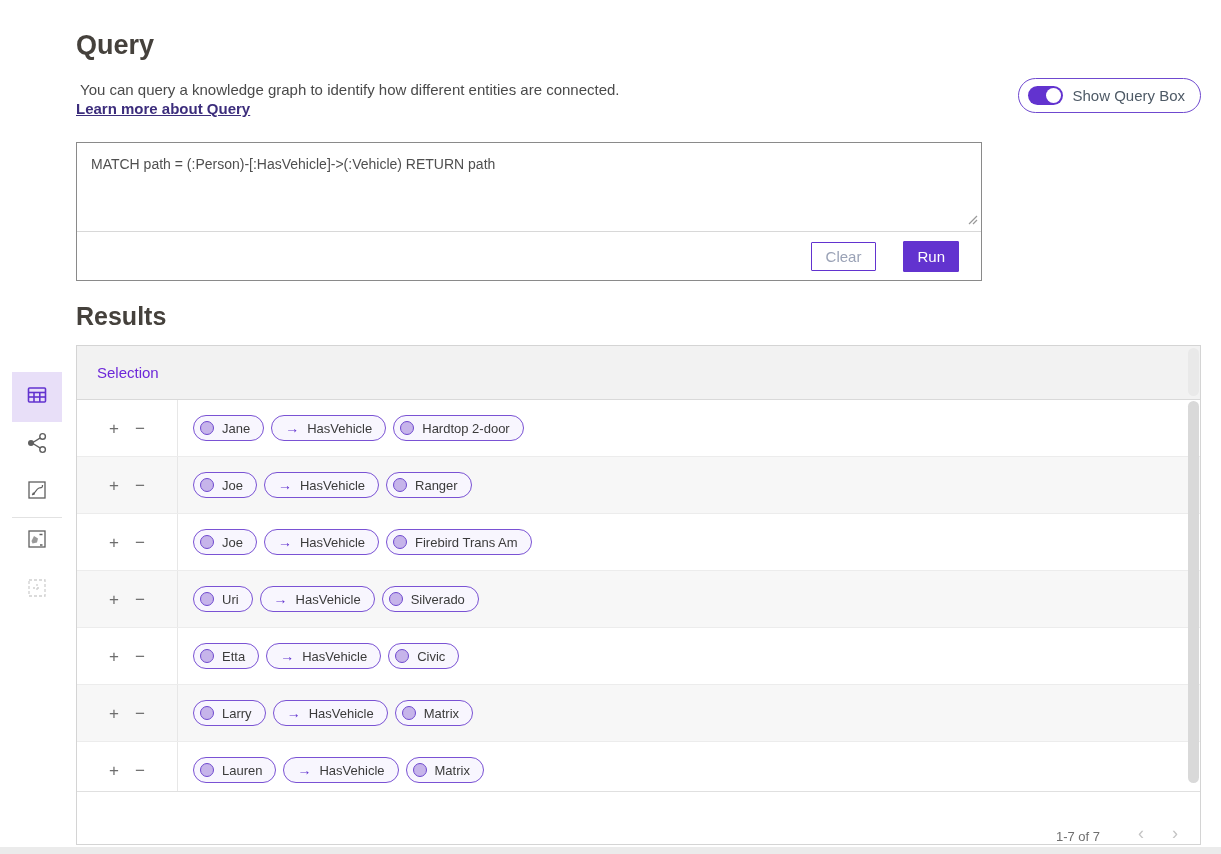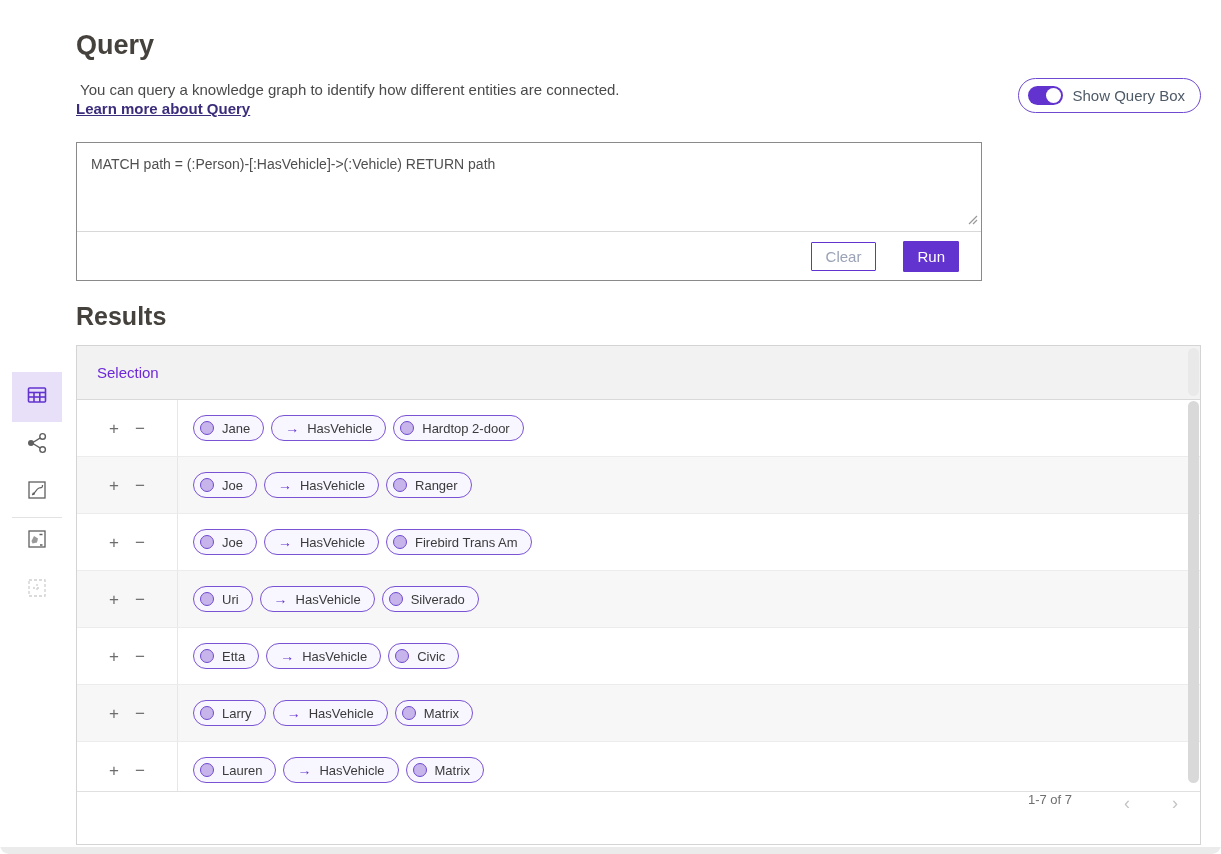--- a/index.html
+++ b/index.html
@@ -1,17 +1,17 @@
 <!DOCTYPE html>
 <html><head>
 <meta charset="utf-8">
 <style>
   html,body{margin:0;padding:0;background:#fff;}
   .page{position:relative;width:1221px;height:854px;overflow:hidden;background:#fff;
-        font-family:"Liberation Sans",sans-serif;border-radius:9px;}
+        font-family:"Liberation Sans",sans-serif;}
 
   
   .h-query{position:absolute;left:76px;top:30px;margin:0;font-size:27px;font-weight:700;color:#45413c;}
   .desc{position:absolute;left:76px;top:77px;margin:4px;font-size:15px;color:#4a4a4a;}
   .learn-link{position:absolute;left:76px;top:100px;font-size:15px;font-weight:700;color:#3c2d7c;
               text-decoration:underline;cursor:pointer;}
   .toggle{position:absolute;right:20px;top:78px;height:35px;display:flex;align-items:center;gap:9px;
           padding:0 15px 0 9px;border:1px solid #6f49cf;border-radius:18px;box-sizing:border-box;
           background:#fff;cursor:pointer;}
   .switch{position:relative;width:35px;height:19px;border-radius:10px;background:#6233cf;flex:0 0 auto;}
@@ -56,22 +56,22 @@
   .ctrl{font-size:17px;color:#6d6d6d;cursor:pointer;line-height:1;}
   .val-cell{display:flex;align-items:center;gap:7px;padding-left:15px;}
   .pill{display:inline-flex;align-items:center;gap:8px;height:26px;border:1px solid #7a52d4;border-radius:14px;
         background:#f8f6fe;font-size:13px;color:#3b3b3b;padding:0 13px;box-sizing:border-box;cursor:pointer;
         white-space:nowrap;}
   .pill.node{padding-left:6px;}
   .node-dot{width:14px;height:14px;border-radius:50%;background:#c6b4ea;border:1px solid #6f49cf;
             box-sizing:border-box;flex:0 0 auto;}
   .edge-arrow{color:#6233cf;font-size:14px;line-height:1;}
   .scroll-thumb{position:absolute;top:1px;right:1px;width:11px;height:382px;background:#d9d9d9;border-radius:6px;}
-  .tfoot{height:53px;display:flex;align-items:flex-start;justify-content:flex-end;padding-right:8px;
-         border-top:1px solid #e0e0e0;box-sizing:border-box;gap:14px;}
+  .tfoot{height:53px;display:flex;align-items:flex-end;justify-content:flex-end;padding-right:8px;
+         border-top:1px solid #e0e0e0;box-sizing:border-box;}
   .pg-label{font-size:13px;color:#6f6f6f;margin-right:24px;}
   .pg-btn{width:22px;height:22px;display:flex;align-items:center;justify-content:center;font-size:18px;
           color:#c4c4c4;background:none;border:none;margin:0 6px;font-family:inherit;cursor:default;}
 
   .bottom-strip{position:absolute;left:0;top:847px;width:1221px;height:7px;background:#ebebeb;}
 </style>
 </head>
 <body>
 
 <div class="page">

